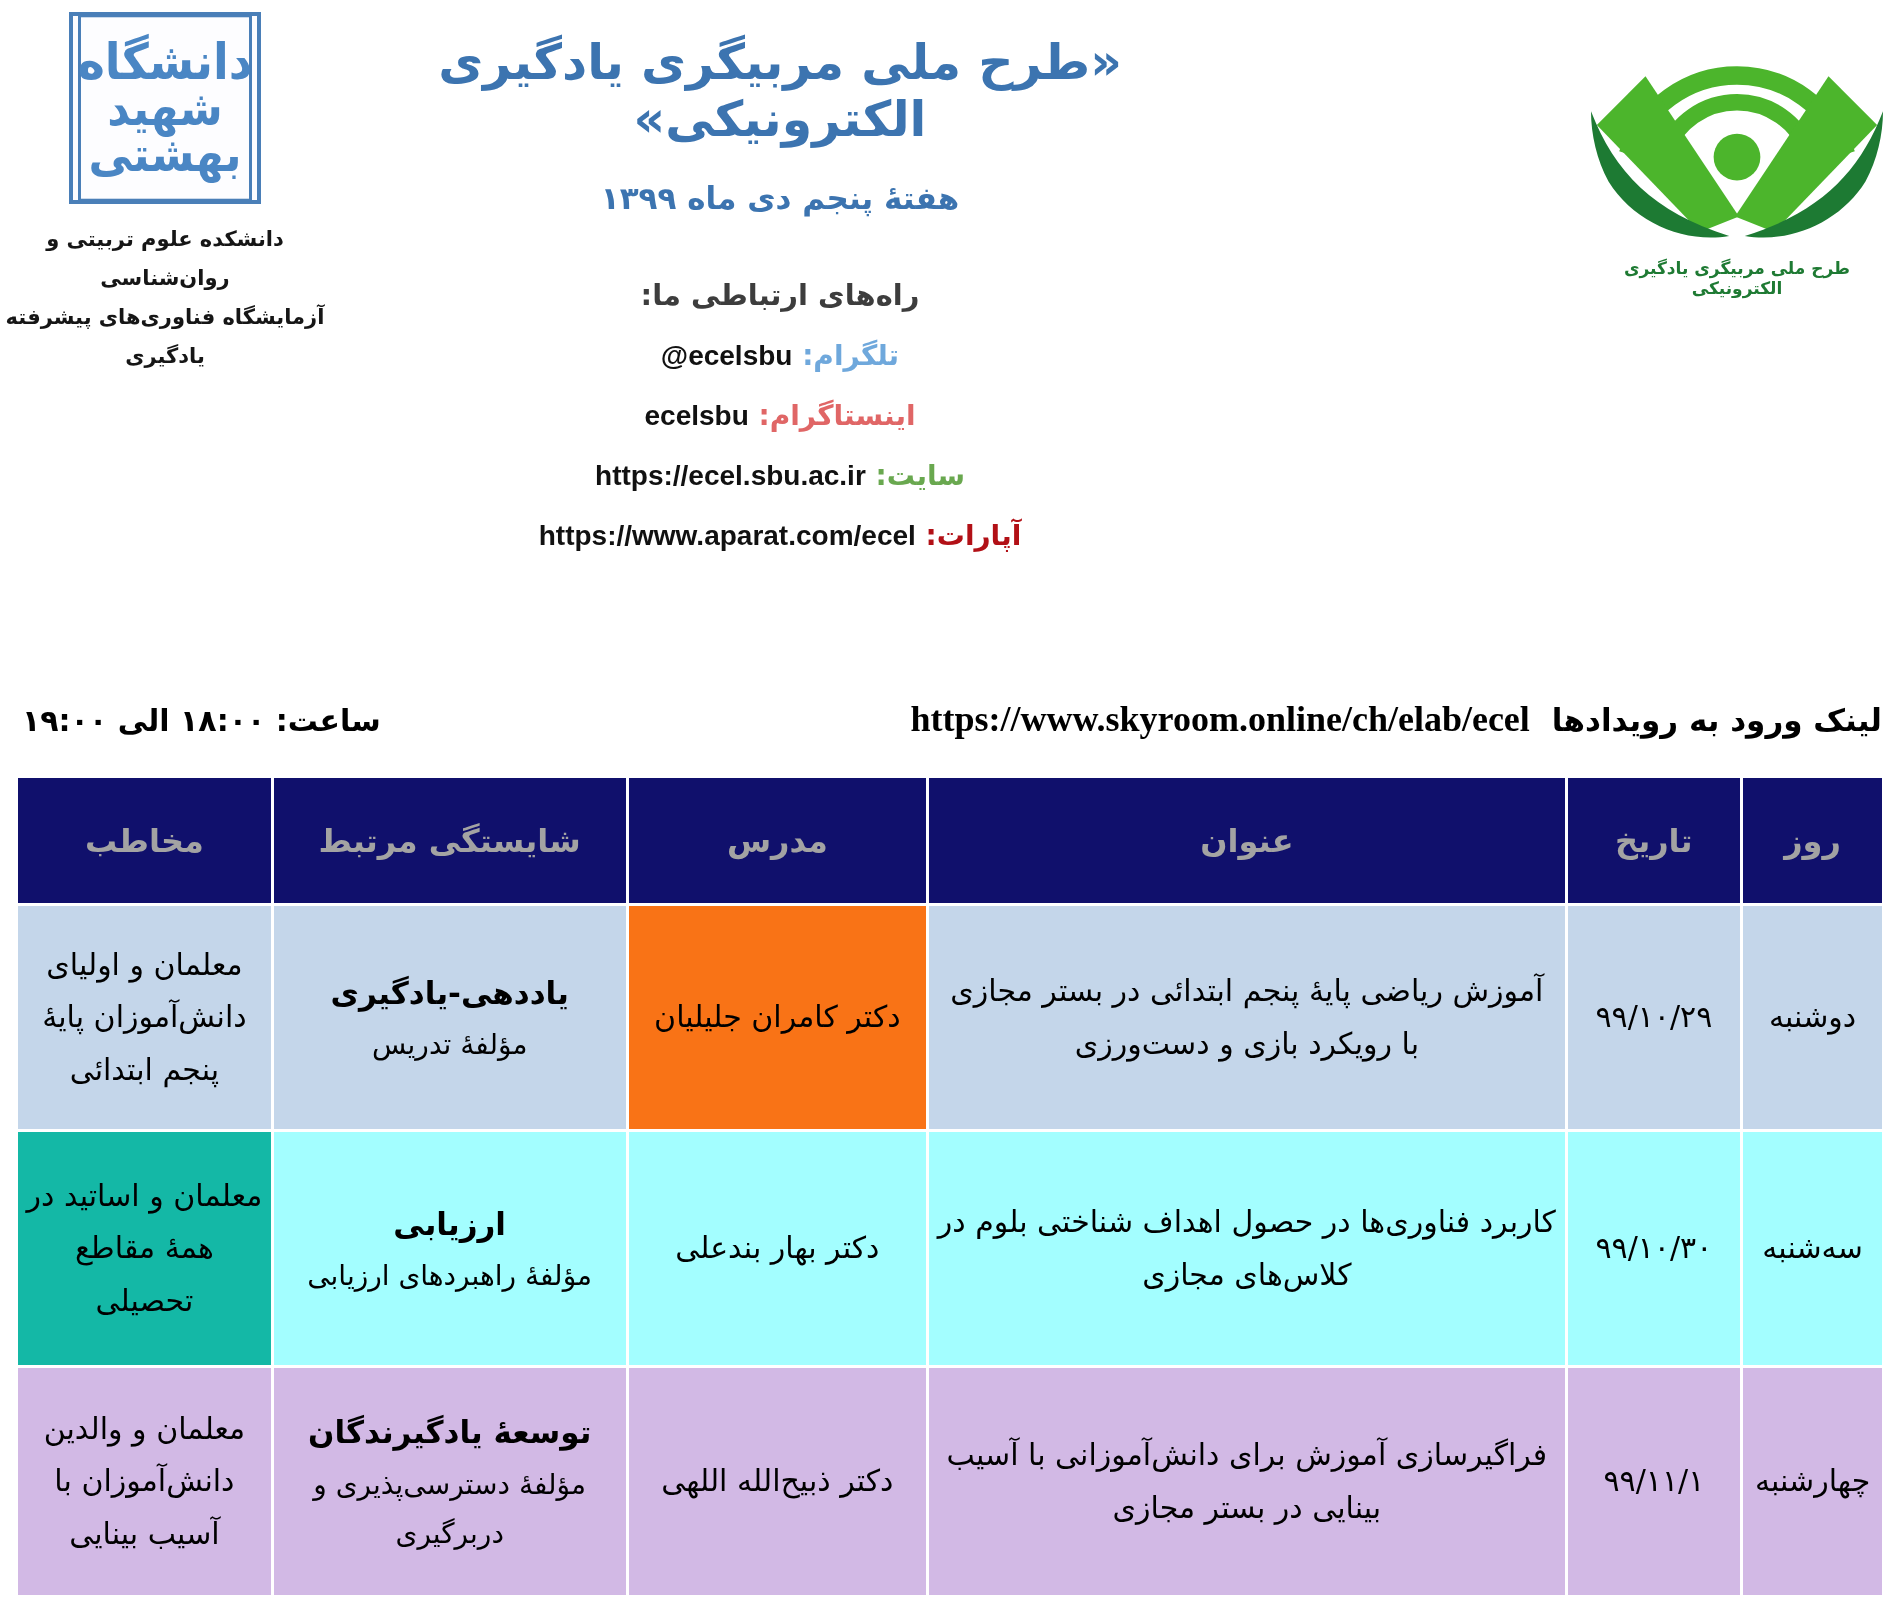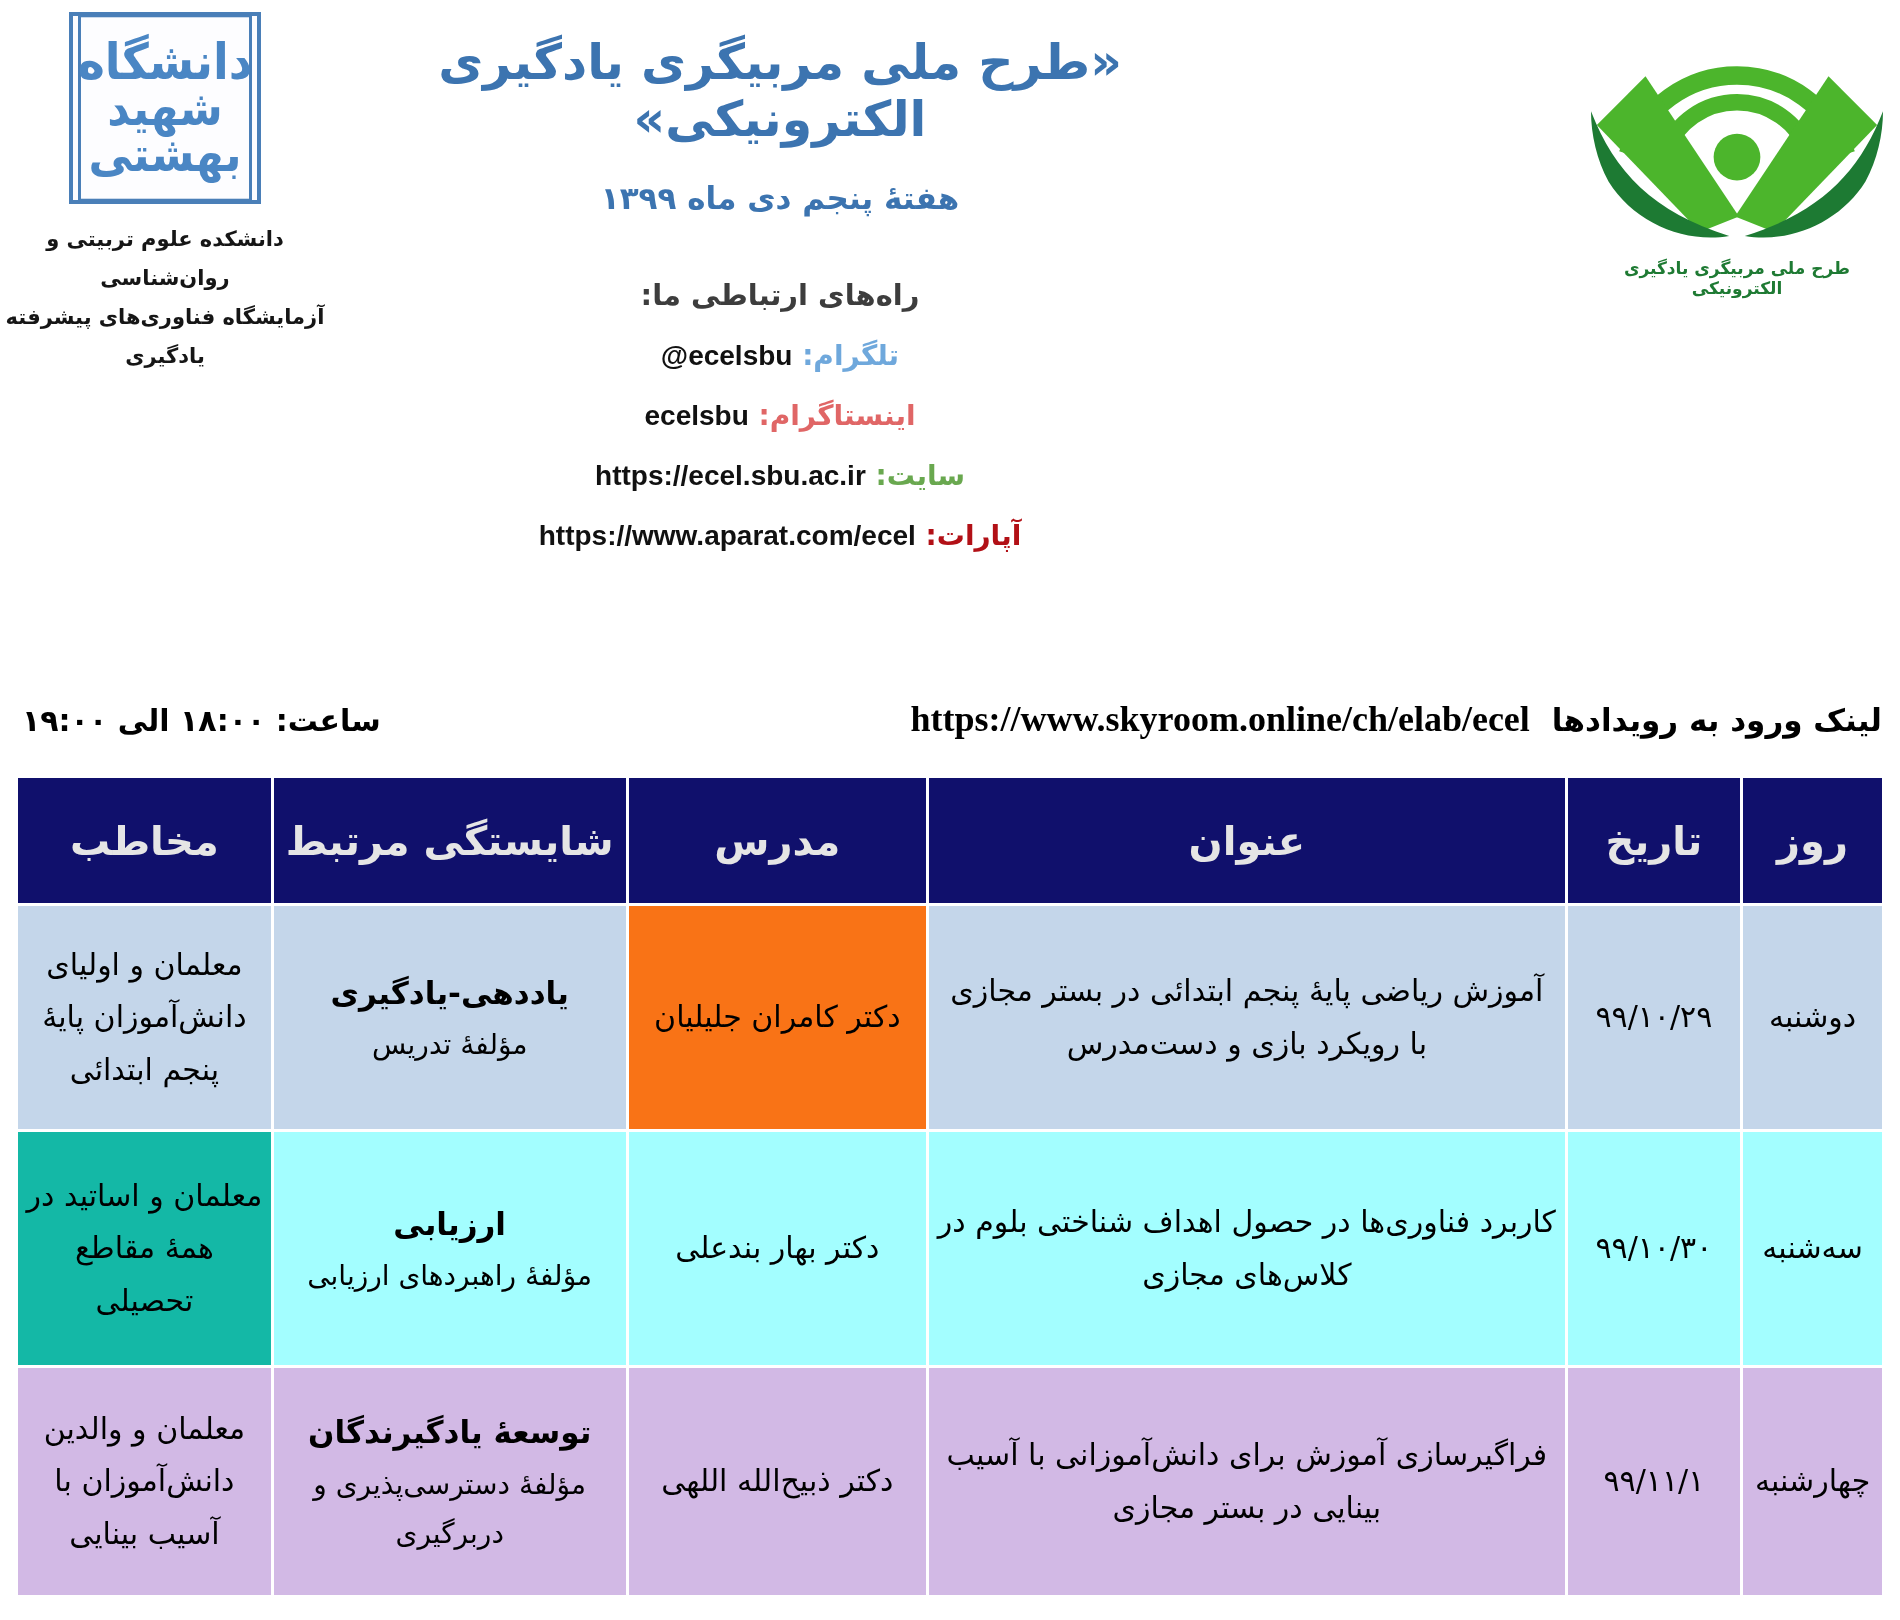--- a/index.html
+++ b/index.html
@@ -62,22 +62,22 @@
   table.schedule {
     width: 1870px; margin: 0 15px;
     border-collapse: collapse; table-layout: fixed; direction: rtl;
   }
   table.schedule th, table.schedule td {
     border: 3px solid #ffffff;
     text-align: center; vertical-align: middle;
     padding: 4px 8px;
   }
   table.schedule th {
-    background: #10106c; color: #e5e5e5;
-    font-size: 40px; font-weight: bold; height: 128px;
+    background: #10106c; color: #a3a3a3;
+    font-size: 32px; font-weight: bold; height: 128px;
   }
   table.schedule td { font-size: 30px; color: #000; line-height: 1.75; }
   tr.r1 td { background: #c4d6ea; }
   tr.r2 td { background: #a3feff; }
   tr.r3 td { background: #d2b9e5; }
   .comp-title { display: block; font-weight: bold; font-size: 31px; }
   .comp-sub   { display: block; font-size: 28px; }
 </style>
 </head>
 <body>
@@ -159,21 +159,21 @@
       <th>عنوان</th>
       <th>مدرس</th>
       <th>شایستگی مرتبط</th>
       <th>مخاطب</th>
     </tr>
   </thead>
   <tbody>
     <tr class="r1" style="height:226px">
       <td style="background-color: rgb(196, 214, 234);">دوشنبه</td>
       <td style="background-color: rgb(196, 214, 234);">۹۹/۱۰/۲۹</td>
-      <td style="background-color: rgb(196, 214, 234);">آموزش ریاضی پایهٔ پنجم ابتدائی در بستر مجازی با رویکرد بازی و دست‌مدرس</td>
+      <td style="background-color: rgb(196, 214, 234);">آموزش ریاضی پایهٔ پنجم ابتدائی در بستر مجازی با رویکرد بازی و دست‌ورزی</td>
       <td style="background-color: #f97316;">دکتر کامران جلیلیان</td>
       <td style="background-color: rgb(196, 214, 234);">
         <span class="comp-title">یاددهی-یادگیری</span>
         <span class="comp-sub">مؤلفهٔ تدریس</span>
       </td>
       <td style="background-color: rgb(196, 214, 234);">معلمان و اولیای دانش‌آموزان پایهٔ پنجم ابتدائی</td>
     </tr>
     <tr class="r2" style="height:236px">
       <td style="background-color: rgb(163, 254, 255);">سه‌شنبه</td>
       <td style="background-color: rgb(163, 254, 255);">۹۹/۱۰/۳۰</td>

